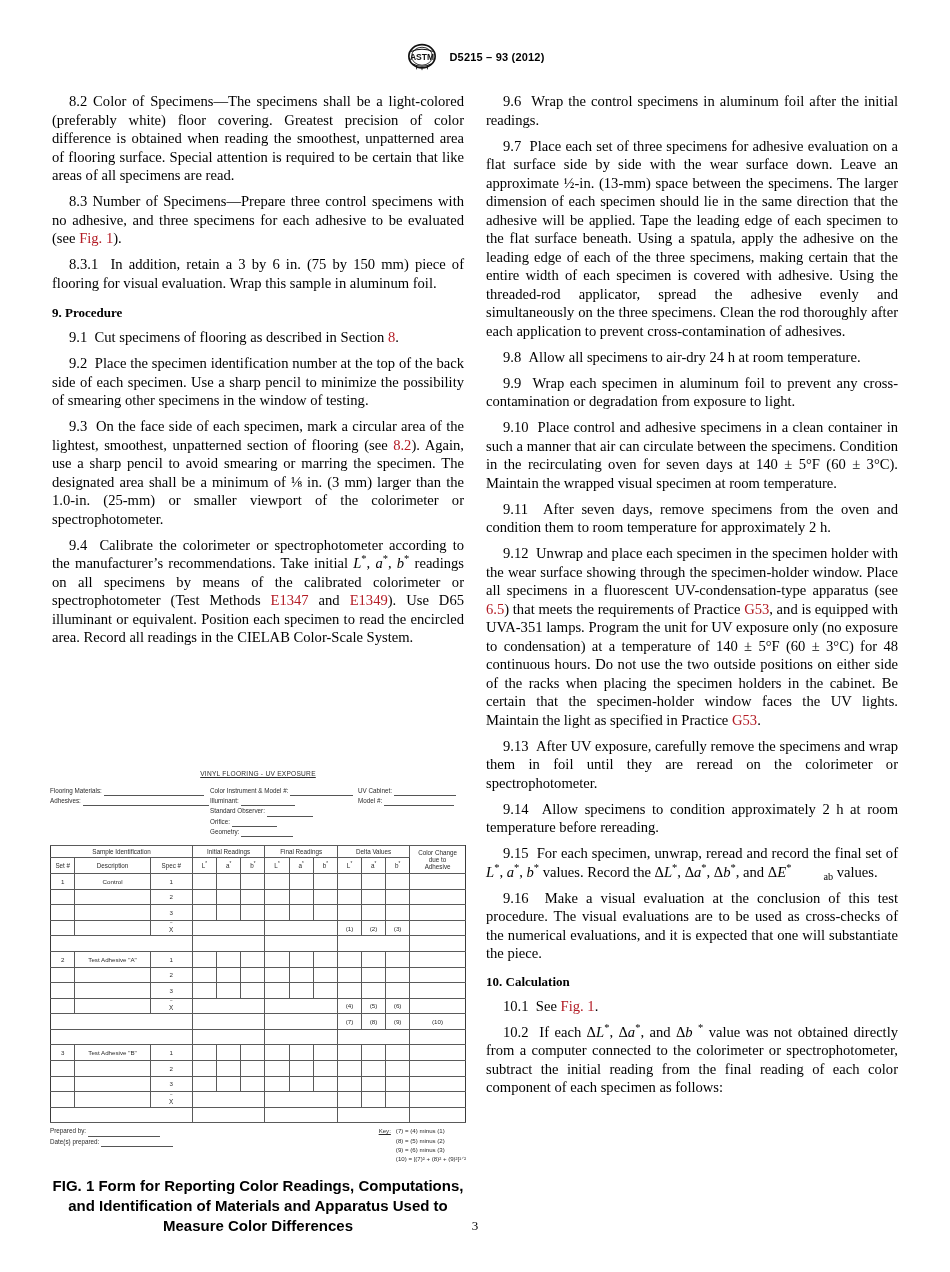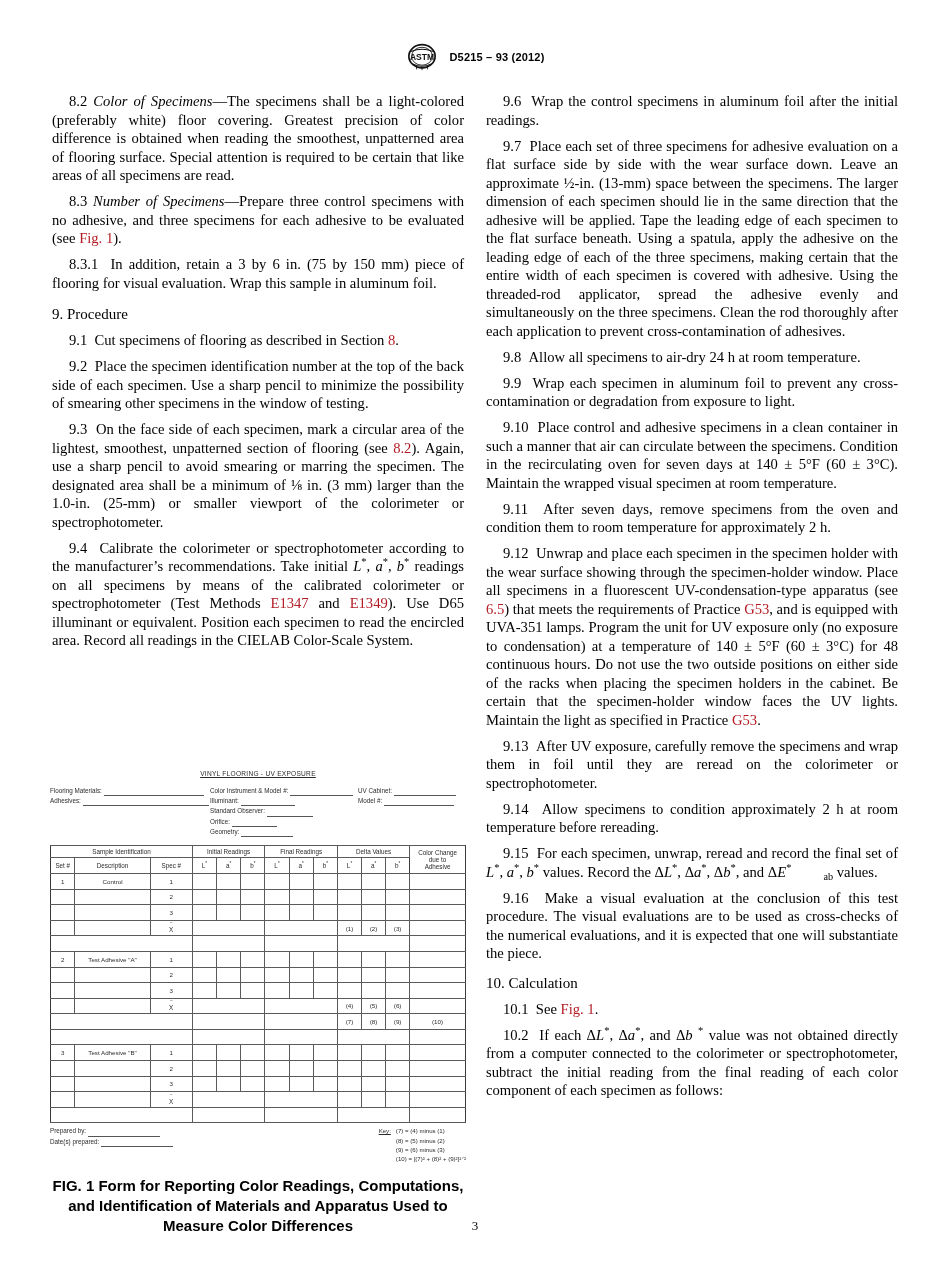--- a/index.html
+++ b/index.html
@@ -33,25 +33,25 @@
   .col-left  { left:52px; }
   .col-right { left:486px; }
 
   p.para {
     margin:0 0 7.5px 0;
     text-indent:17px;
     hyphens:auto; -webkit-hyphens:auto;
   }
   h3.sec {
     font-family:"Liberation Serif", serif;
-    font-weight:normal; font-size:15px;
+    font-weight:bold; font-size:13px;
     margin:13px 0 7px 0; text-indent:0;
   }
   h3.sec.tight { margin-top:11px; }
-  .ital { font-style:italic; }
+  .ital { }
   .ref { color:#b31b24; }
   .nowrap { white-space:nowrap; }
   sup.st { font-size:0.72em; vertical-align:super; line-height:0; }
   sub.sb { font-size:0.7em; vertical-align:sub; line-height:0;margin-left:32px; }
 
   
   .figure {
     position:absolute; left:50px; top:770px; width:416px;
   }
   .form-box { width:416px; font-family:"Liberation Sans", sans-serif; color:#2b2b2b; }

